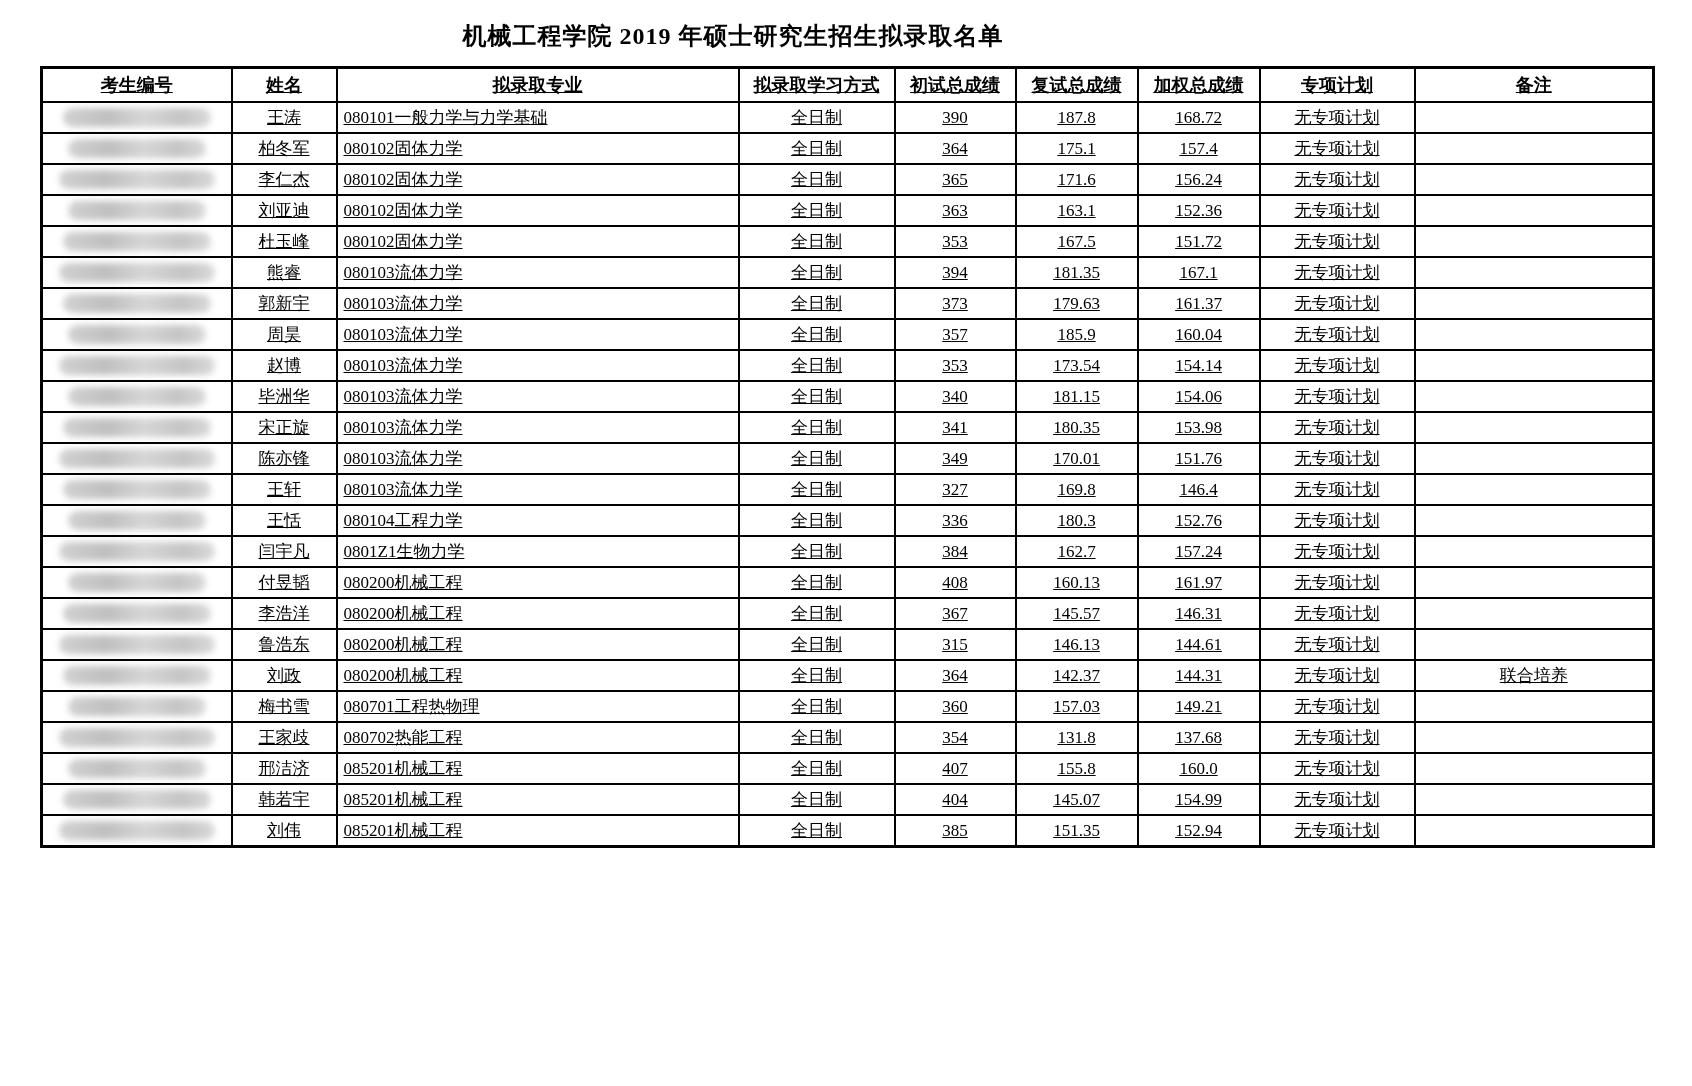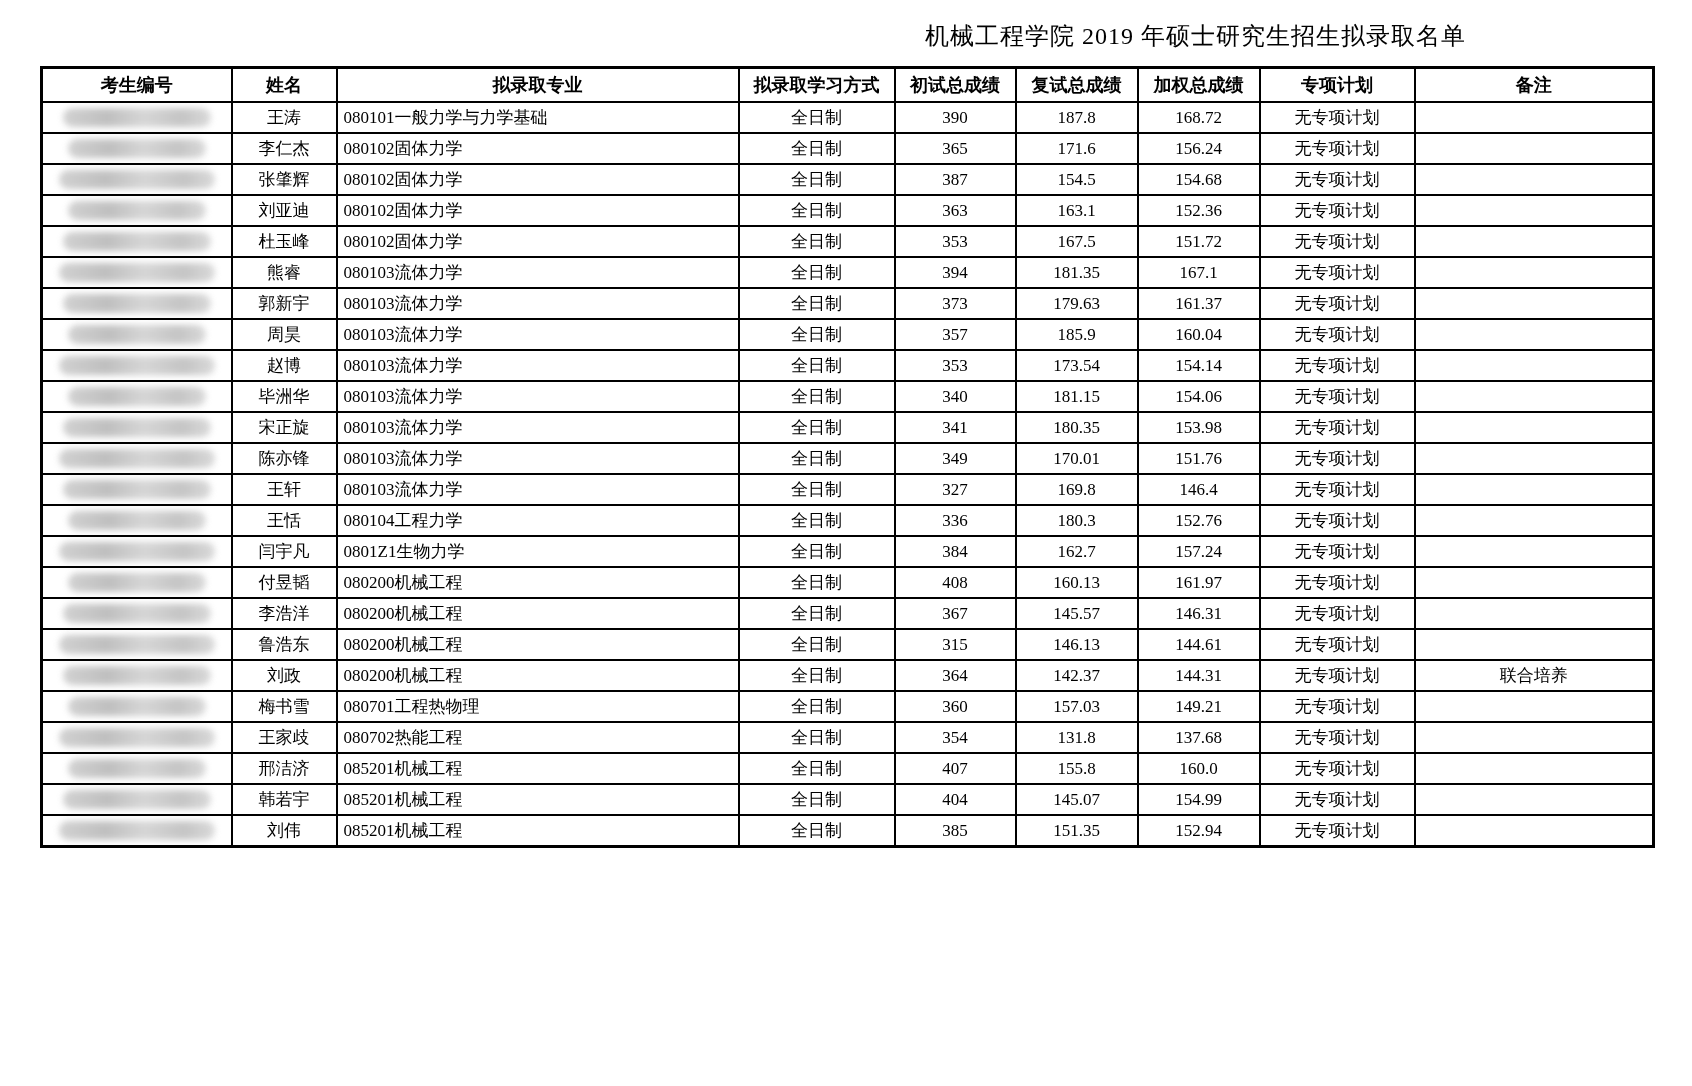--- a/index.html
+++ b/index.html
@@ -16,30 +16,30 @@
     position: relative;
   }
   .title-wrap {
     width: 1466px;
     padding-top: 20px;
     text-align: center;
   }
   .doc-title {
     margin: 0;
     font-size: 24px;
-    font-weight: normal;
+    font-weight: bold;
     letter-spacing: 1px;
-    text-align: right;
   }
   table.admission {
     border-collapse: collapse;
     table-layout: fixed;
     width: 1612px;
     margin: 14px 0 0 40px;
     border: 3px solid #000;
+    text-decoration: underline;
   }
   .admission th, .admission td {
     border: 2px solid #000;
     padding: 0 4px;
     font-size: 17px;
     text-align: center;
     vertical-align: middle;
     white-space: nowrap;
     overflow: hidden;
     height: 29px;
@@ -109,48 +109,48 @@
     <td class="c-major">080101一般力学与力学基础</td>
     <td class="c-mode">全日制</td>
     <td class="c-num">390</td>
     <td class="c-num">187.8</td>
     <td class="c-num">168.72</td>
     <td class="c-plan">无专项计划</td>
     <td class="c-remark"></td>
   </tr>
 
 
+  <tr>
+    <td class="c-id">
+      <span class="blur-bar"></span>
+    </td>
+    <td class="c-name">柏冬军</td>
+    <td class="c-major">080102固体力学</td>
+    <td class="c-mode">全日制</td>
+    <td class="c-num">364</td>
+    <td class="c-num">175.1</td>
+    <td class="c-num">157.4</td>
+    <td class="c-plan">无专项计划</td>
+    <td class="c-remark"></td>
+  </tr>
 
   <tr>
     <td class="c-id">
       <span class="blur-bar"></span>
     </td>
     <td class="c-name">李仁杰</td>
     <td class="c-major">080102固体力学</td>
     <td class="c-mode">全日制</td>
     <td class="c-num">365</td>
     <td class="c-num">171.6</td>
     <td class="c-num">156.24</td>
     <td class="c-plan">无专项计划</td>
     <td class="c-remark"></td>
   </tr>
 
-  <tr>
-    <td class="c-id">
-      <span class="blur-bar"></span>
-    </td>
-    <td class="c-name">张肇辉</td>
-    <td class="c-major">080102固体力学</td>
-    <td class="c-mode">全日制</td>
-    <td class="c-num">387</td>
-    <td class="c-num">154.5</td>
-    <td class="c-num">154.68</td>
-    <td class="c-plan">无专项计划</td>
-    <td class="c-remark"></td>
-  </tr>
 
   <tr>
     <td class="c-id">
       <span class="blur-bar"></span>
     </td>
     <td class="c-name">刘亚迪</td>
     <td class="c-major">080102固体力学</td>
     <td class="c-mode">全日制</td>
     <td class="c-num">363</td>
     <td class="c-num">163.1</td>

